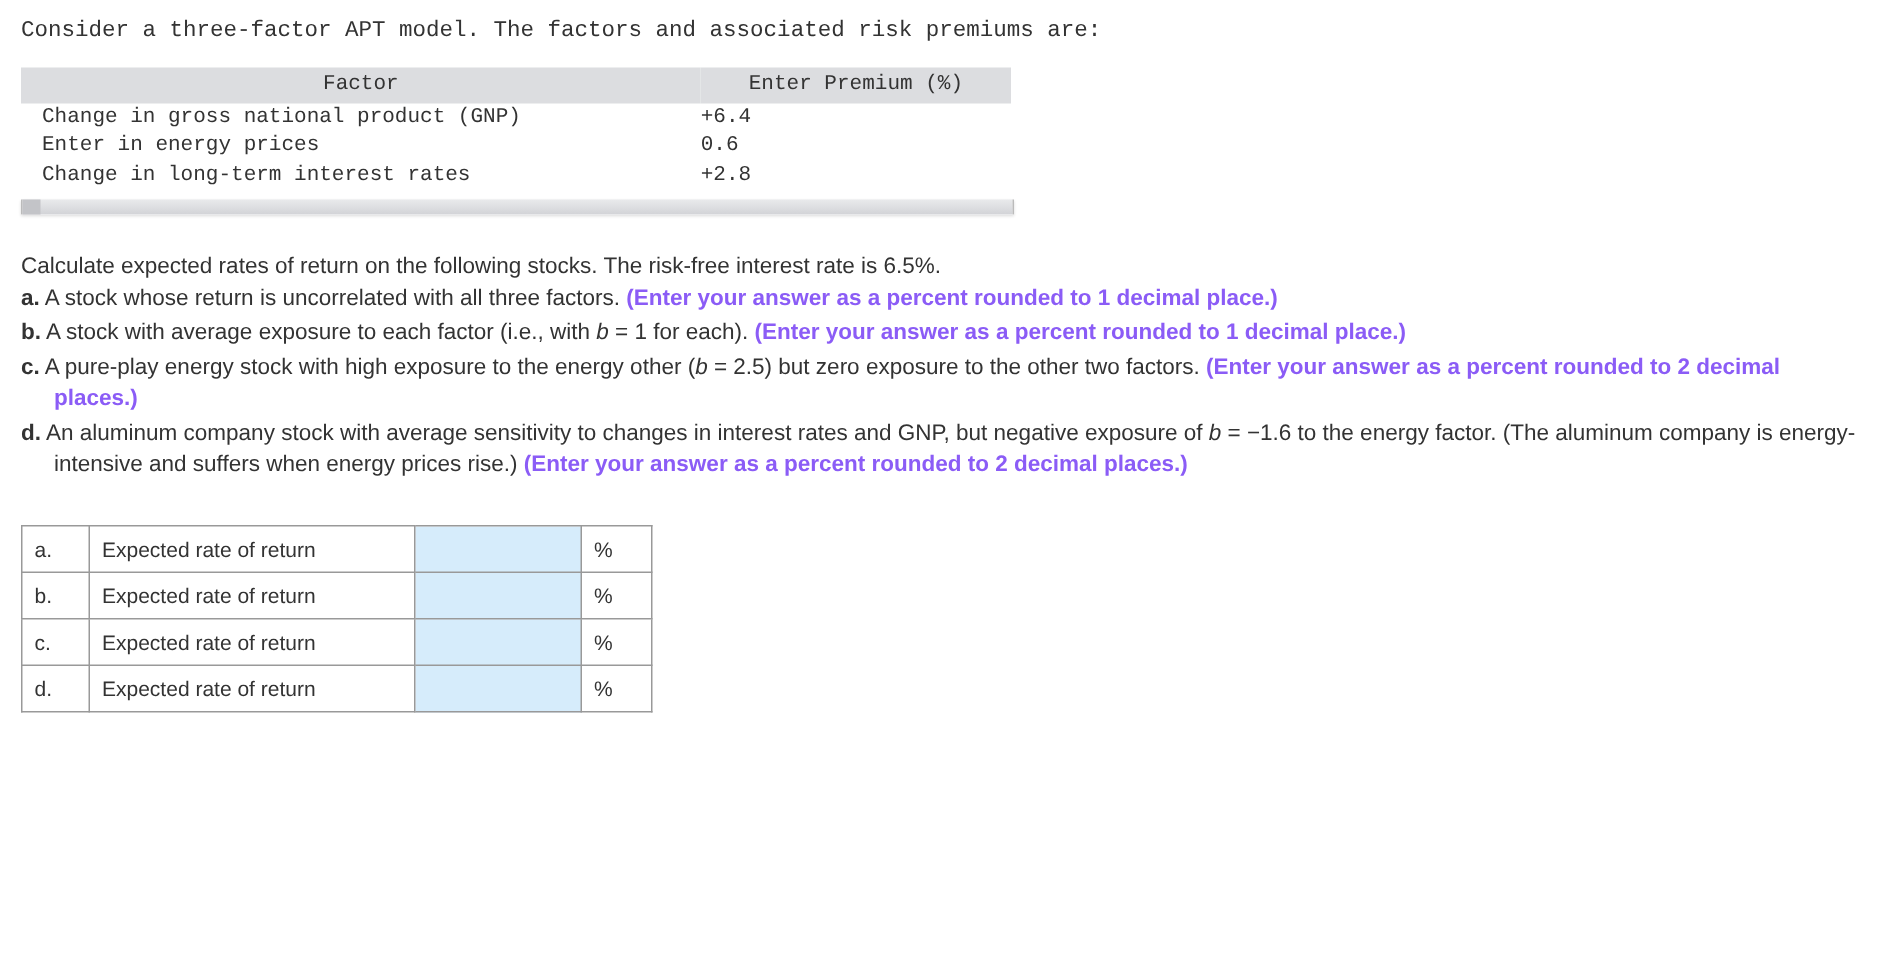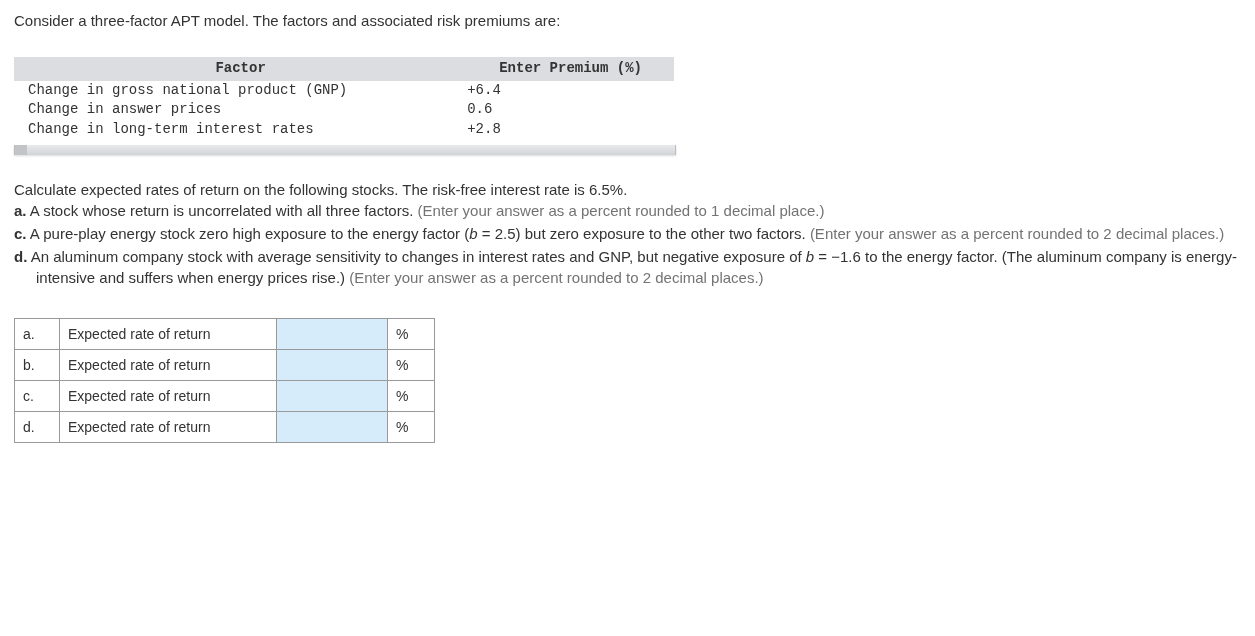--- a/index.html
+++ b/index.html
@@ -6,35 +6,36 @@
     font-family: Arial, Helvetica, sans-serif;
     font-size: 15px;
     color: #333;
     margin: 0;
     padding: 10px 14px;
     width: 1255px;
     box-sizing: border-box;
     line-height: 1.4;
   }
   .intro {
-    margin-bottom: 26px;
+    margin-bottom: 14px;
+    font-family: Liberation Mono, monospace;
   }
   .factor-table-wrap {
     width: 660px;
     margin-bottom: 6px;
   }
   .factor-table {
     border-collapse: collapse;
     width: 100%;
     font-family: "Courier New", Courier, monospace;
     font-size: 14px;
   }
   .factor-table th {
     background: #dcdde0;
-    font-weight: bold;
+    font-weight: normal;
     text-align: center;
     padding: 2px 6px;
   }
   .factor-table th.left {
     text-align: center;
   }
   .factor-table td {
     padding: 0 6px 0 14px;
     font-family: Liberation Mono, monospace;
   }
@@ -59,21 +60,21 @@
     width: 12px; height: 10px;
     background: #c3c4c8;
   }
   .calc-line {
   }
   .questions {
     margin-bottom: 30px;
   }
   .questions p { margin: 0 0 2px 0; }
   .ql { display: block; padding-left: 22px; text-indent: -22px; }
-  .bold-red { color: #737373; font-weight: normal; }
+  .bold-red { color: #8b5cf6; font-weight: bold; }
   .italic-var { font-style: italic; }
   .label-letter { font-weight: bold; }
 
   .answer-table {
     border-collapse: collapse;
     margin-top: 10px;
   }
   .answer-table td {
     border: 1px solid #999;
     padding: 3px 8px;
@@ -116,40 +117,43 @@
     <tbody>
         <tr>
       <th class="left">Factor</th>
       <th>Enter Premium (%)</th>
     </tr>
     <tr>
       <td>Change in gross national product (GNP)</td>
       <td class="val">+6.4</td>
     </tr>
     <tr>
-      <td>Change in answer prices</td>
+      <td>Enter in energy prices</td>
       <td class="val">0.6</td>
     </tr>
     <tr>
       <td>Change in long-term interest rates</td>
       <td class="val">+2.8</td>
     </tr>
   </tbody>
     </table>
 </div>
 <div class="bottom-bar"></div>
 
 <div class="calc-line">Calculate expected rates of return on the following stocks. The risk-free interest rate is 6.5%.</div>
 
 <div class="questions">
   <p class="ql">
     <span class="label-letter">a.</span><span> A stock whose return is uncorrelated with all three factors. </span><span class="bold-red">(Enter your answer as a percent rounded to 1 decimal place.)</span>
   </p>
   <p class="ql">
-    <span class="label-letter">c.</span><span> A pure-play energy stock zero high exposure to the energy factor (</span><span class="italic-var">b</span><span> = 2.5) but zero exposure to the other two factors. </span><span class="bold-red">(Enter your answer as a percent rounded to 2 decimal places.)</span>
+    <span class="label-letter">b.</span><span> A stock with average exposure to each factor (i.e., with </span><span class="italic-var">b</span><span> = 1 for each). </span><span class="bold-red">(Enter your answer as a percent rounded to 1 decimal place.)</span>
+  </p>
+  <p class="ql">
+    <span class="label-letter">c.</span><span> A pure-play energy stock with high exposure to the energy other (</span><span class="italic-var">b</span><span> = 2.5) but zero exposure to the other two factors. </span><span class="bold-red">(Enter your answer as a percent rounded to 2 decimal places.)</span>
   </p>
   <p class="ql">
     <span class="label-letter">d.</span><span> An aluminum company stock with average sensitivity to changes in interest rates and GNP, but negative exposure of </span><span class="italic-var">b</span><span> = −1.6 to the energy factor. (The aluminum company is energy-intensive and suffers when energy prices rise.) </span><span class="bold-red">(Enter your answer as a percent rounded to 2 decimal places.)</span>
   </p>
 </div>
 
 <table class="answer-table">
   <tbody>
       <tr>
     <td class="letter">a.</td>

